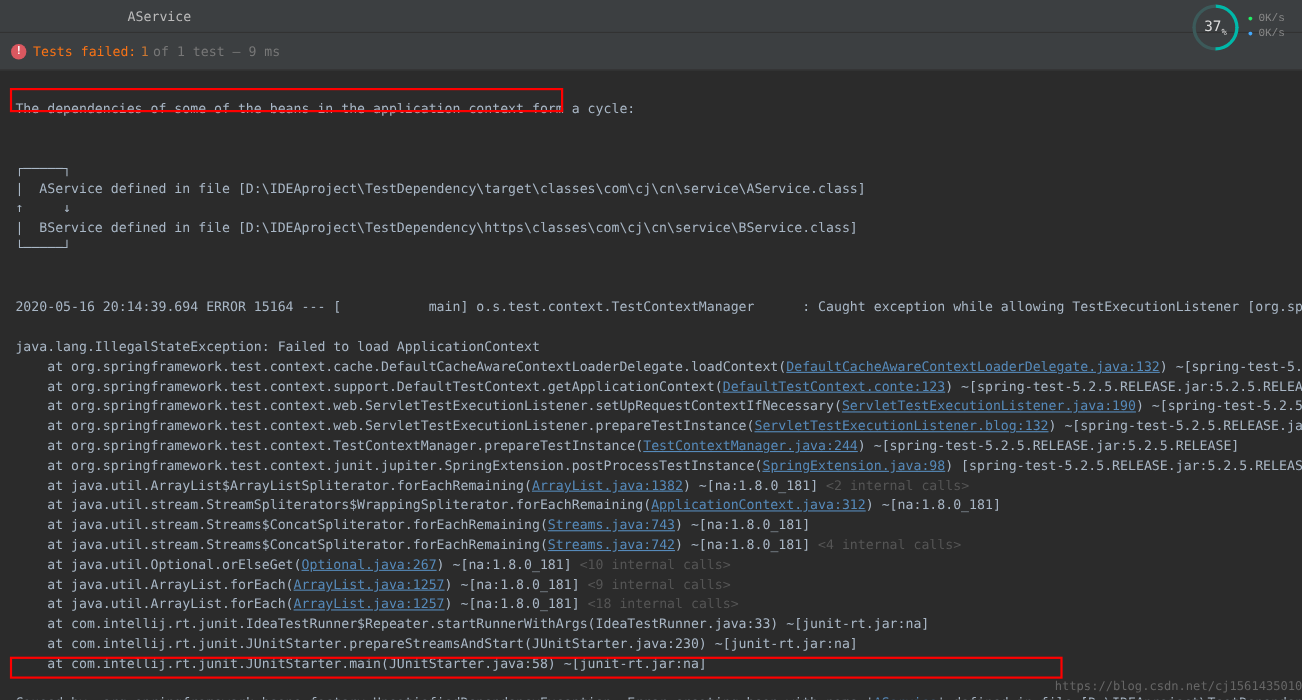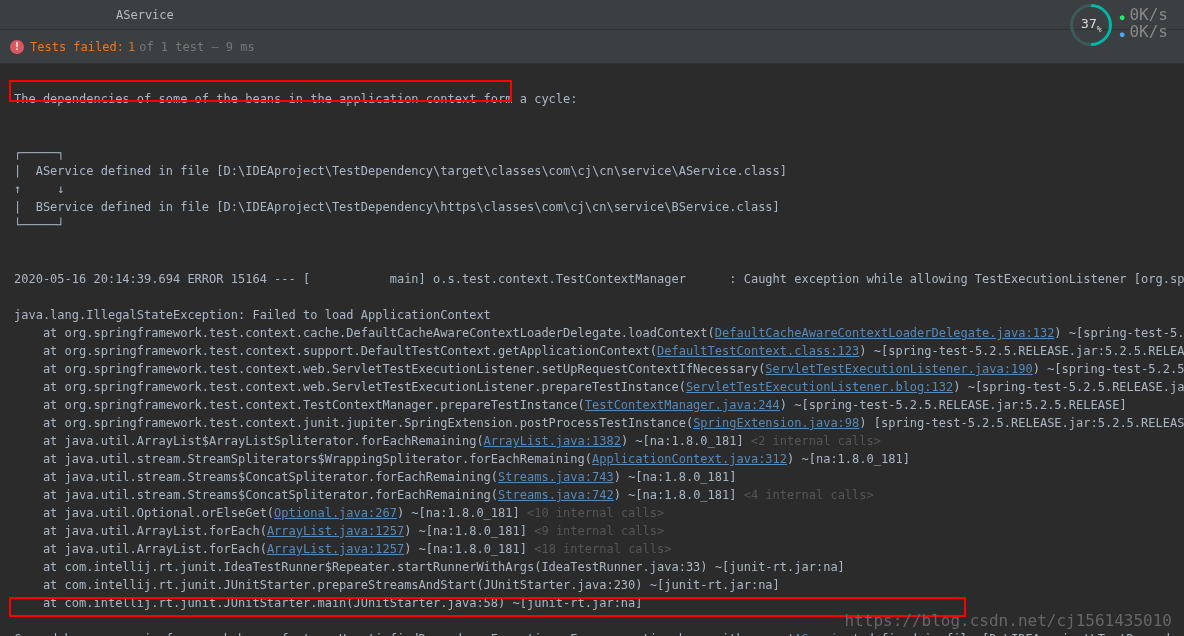--- a/index.html
+++ b/index.html
@@ -74,27 +74,27 @@
 .ring {
   width:42px; height:42px;
   border-radius:50%;
   border:3px solid #3c5a5a;
   border-top:3px solid #00b8a9;
   border-right:3px solid #00b8a9;
   transform:rotate(45deg);
   display:flex; align-items:center; justify-content:center;
 }
 .ring span { transform:rotate(-45deg); color:#ddd; font-size:13px; }
-.net { font-size:16px; color:#888; line-height:14px; }
+.net { font-size:10px; color:#888; line-height:14px;font-family:Liberation Mono, monospace; }
 .net .up::before { content:"● "; color:#2e6; font-size:8px; }
 .net .dn::before { content:"● "; color:#4af; font-size:8px; }
 .watermark {
   position:absolute;
-  right:12px; bottom:6px;
-  color:#666; font-size:16px;
+  right:0; bottom:6px;
+  color:#666; font-size:11px;
 }
 </style>
 </head>
 <body>
 
 <div class="top-bar">
   <span class="title">AService</span>
 </div>
 
 <div class="status-bar">
@@ -122,21 +122,21 @@
 <span>|  AService defined in file [D:\IDEAproject\TestDependency\target\classes\com\cj\cn\service\AService.class]</span>
 <span>↑     ↓</span>
 <span>|  BService defined in file [D:\IDEAproject\TestDependency\https\classes\com\cj\cn\service\BService.class]</span>
 <span>└─────┘</span>
 
 
 <span>2020-05-16 20:14:39.694 ERROR 15164 --- [           main] o.s.test.context.TestContextManager      : Caught exception while allowing TestExecutionListener [org.springframework.test.conte</span>
 
 <span>java.lang.IllegalStateException: Failed to load ApplicationContext</span>
 <span id="stack-target">    at org.springframework.test.context.cache.DefaultCacheAwareContextLoaderDelegate.loadContext(<span class="link">DefaultCacheAwareContextLoaderDelegate.java:132</span>) ~[spring-test-5.2.5.RELEASE.jar:5.2.5.RE
-    at org.springframework.test.context.support.DefaultTestContext.getApplicationContext(<span class="link">DefaultTestContext.class:123</span>) ~[spring-test-5.2.5.RELEASE.jar:5.2.5.RELEASE]
+    at org.springframework.test.context.support.DefaultTestContext.getApplicationContext(<span class="link">DefaultTestContext.conte:123</span>) ~[spring-test-5.2.5.RELEASE.jar:5.2.5.RELEASE]
     at org.springframework.test.context.web.ServletTestExecutionListener.setUpRequestContextIfNecessary(<span class="link">ServletTestExecutionListener.java:190</span>) ~[spring-test-5.2.5.RELEASE.jar:5.2.5.RELEA
     at org.springframework.test.context.web.ServletTestExecutionListener.prepareTestInstance(<span class="link">ServletTestExecutionListener.blog:132</span>) ~[spring-test-5.2.5.RELEASE.jar:5.2.5.RELEASE]
     at org.springframework.test.context.TestContextManager.prepareTestInstance(<span class="link">TestContextManager.java:244</span>) ~[spring-test-5.2.5.RELEASE.jar:5.2.5.RELEASE]
     at org.springframework.test.context.junit.jupiter.SpringExtension.postProcessTestInstance(<span class="link">SpringExtension.java:98</span>) [spring-test-5.2.5.RELEASE.jar:5.2.5.RELEASE]
     at java.util.ArrayList$ArrayListSpliterator.forEachRemaining(<span class="link">ArrayList.java:1382</span>) ~[na:1.8.0_181]<span class="dim"> &lt;2 internal calls&gt;</span>
     at java.util.stream.StreamSpliterators$WrappingSpliterator.forEachRemaining(<span class="link">ApplicationContext.java:312</span>) ~[na:1.8.0_181]
     at java.util.stream.Streams$ConcatSpliterator.forEachRemaining(<span class="link">Streams.java:743</span>) ~[na:1.8.0_181]
     at java.util.stream.Streams$ConcatSpliterator.forEachRemaining(<span class="link">Streams.java:742</span>) ~[na:1.8.0_181]<span class="dim"> &lt;4 internal calls&gt;</span>
     at java.util.Optional.orElseGet(<span class="link">Optional.java:267</span>) ~[na:1.8.0_181]<span class="dim"> &lt;10 internal calls&gt;</span>
     at java.util.ArrayList.forEach(<span class="link">ArrayList.java:1257</span>) ~[na:1.8.0_181]<span class="dim"> &lt;9 internal calls&gt;</span>

